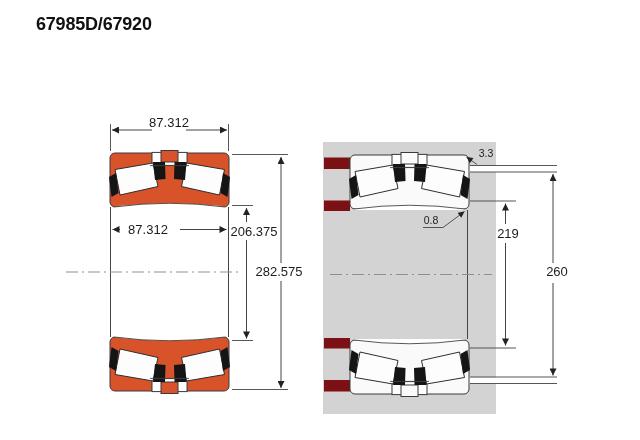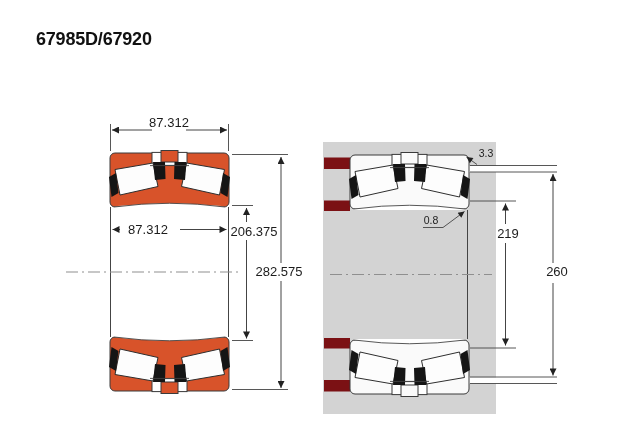--- a/index.html
+++ b/index.html
@@ -7,21 +7,20 @@
     position:relative;
     width:640px;height:440px;
     background:#ffffff;
     overflow:hidden;
     font-family:"Liberation Sans","DejaVu Sans",sans-serif;
   }
   .title{
     position:absolute;left:36px;top:14px;
     font-size:18px;font-weight:700;color:#111;
     letter-spacing:-0.2px;
-    margin-top:15px;
   }
   svg{position:absolute;left:0;top:0;}
   svg text{
     font-family:"Liberation Sans","DejaVu Sans",sans-serif;
     fill:var(--text_dark,#1c1c1c);
   }
   .dim-label{font-size:13px;}
   .dim-label-small{font-size:10.5px;}
   .ln{stroke:var(--line,#444);stroke-width:1;fill:none;}
   .thin{stroke-width:0.9;}

